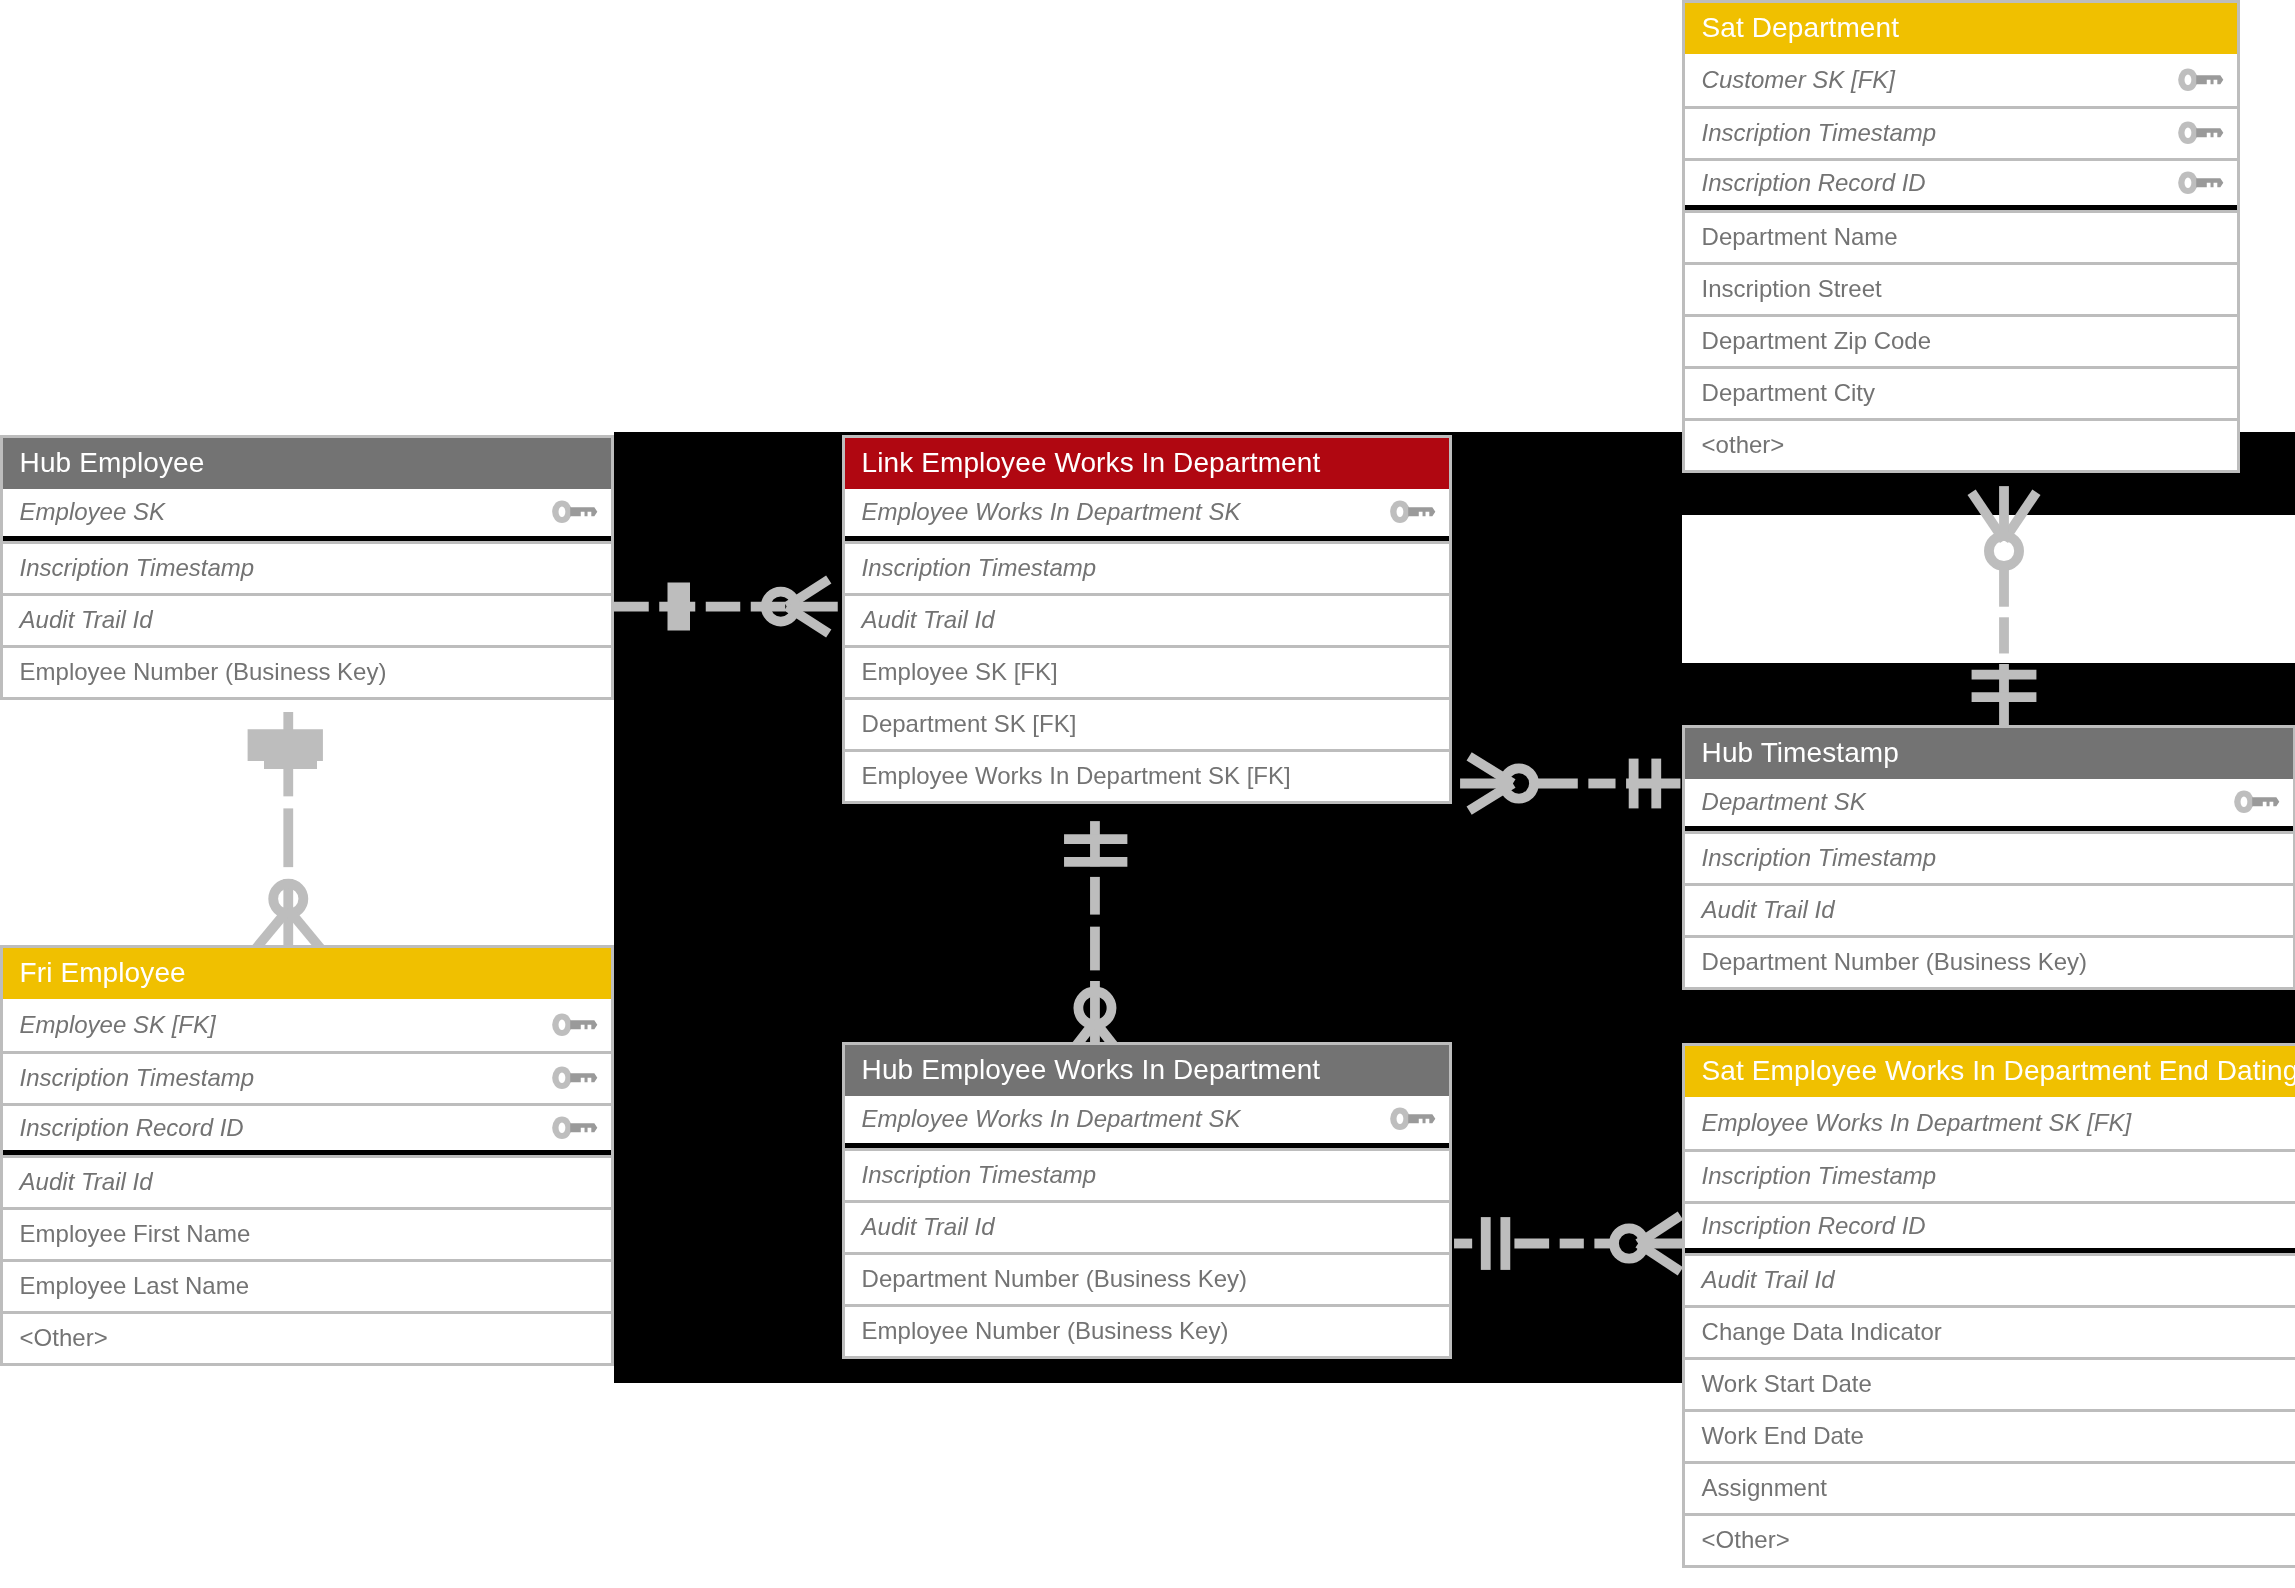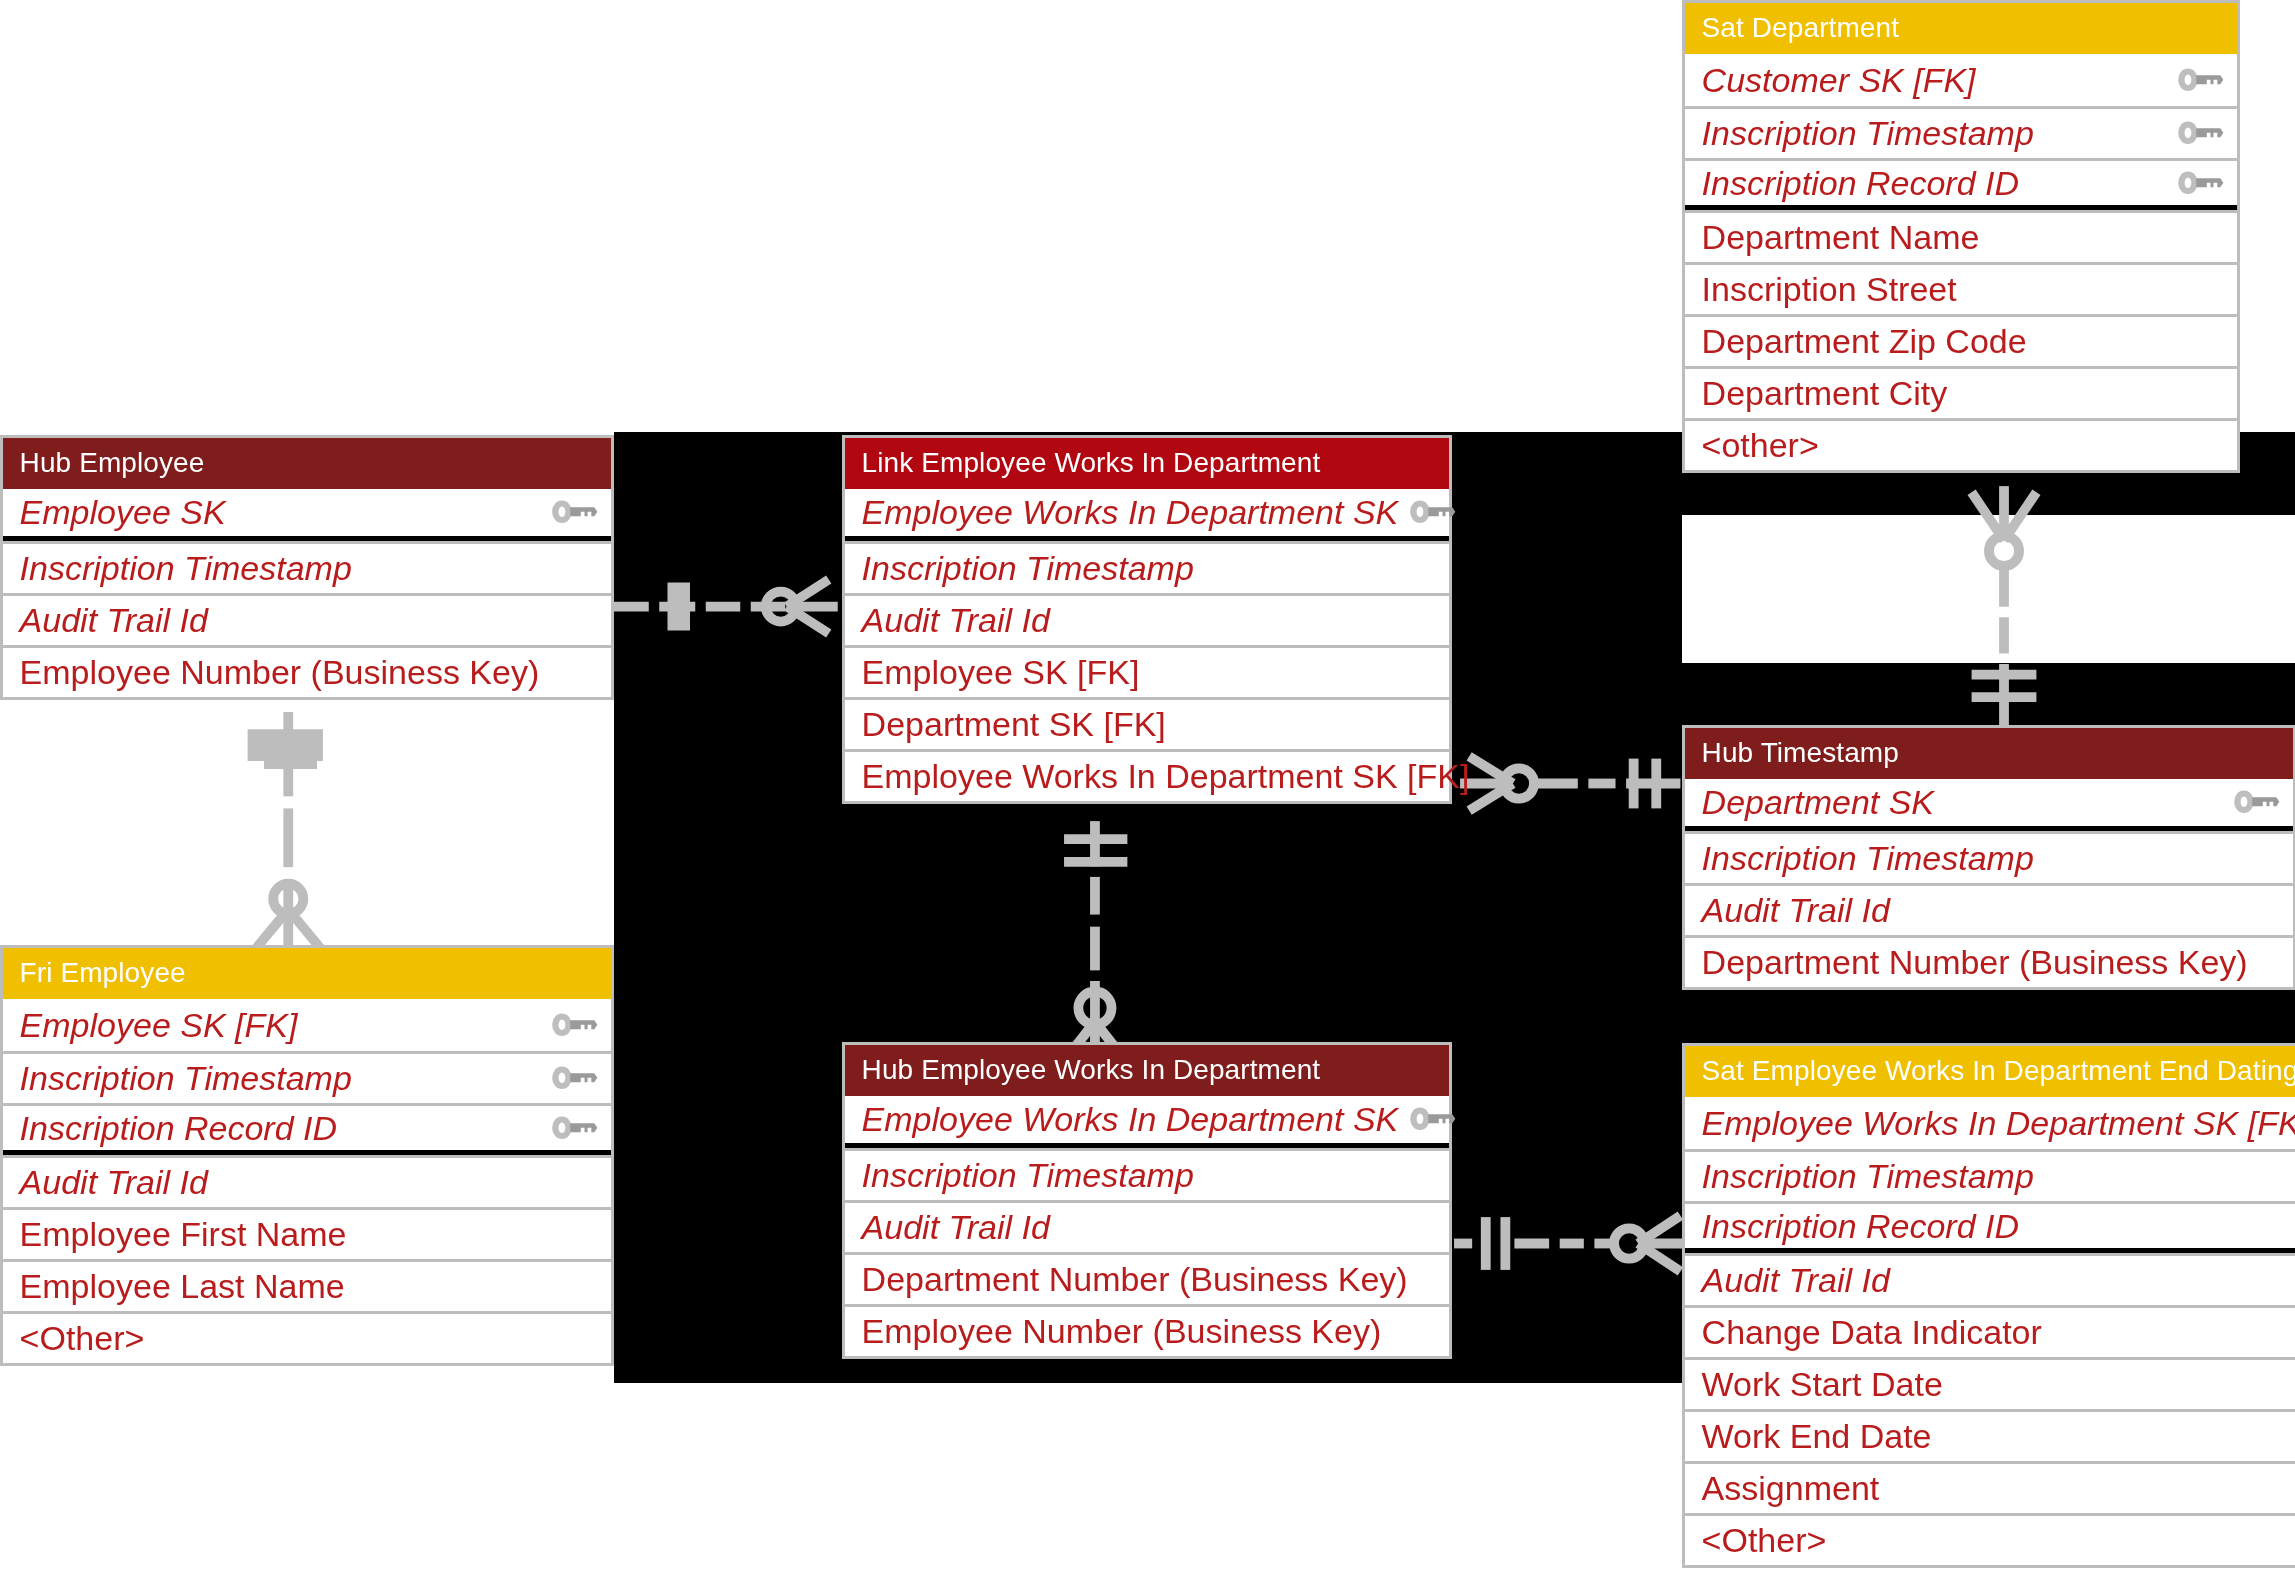--- a/index.html
+++ b/index.html
@@ -21,42 +21,42 @@
   }
   .entity-header{
     color:#ffffff;
     font-size:28px;
     line-height:1;
     padding:10.5px 13.6px 12px 16.6px;
     box-sizing:border-box;
     white-space:nowrap;
     letter-spacing:0.1px;
   }
-  .hdr-hub{background:#7f1d1d;}
+  .hdr-hub{background:#737373;}
   .hdr-link{background:#b00711;}
   .hdr-sat{background:#f0c000;}
 
   .attr-list{display:block;}
 
   .attr{
     position:relative;
     display:flex;
     align-items:center;
     min-height:52px;
     box-sizing:border-box;
     padding:0 12px 0 16.6px;
     border-top:3px solid #bdbdbd;
     background:#ffffff;
   }
   .attr:first-child{border-top:none;}
   .attr.pk-sep{border-bottom:5.3px solid #000000;}
 
   .attr-label{
-    font-size:34px;
-    color:#b91c1c;
+    font-size:24px;
+    color:#737373;
     line-height:1;
     white-space:nowrap;
     flex:0 1 auto;
   }
   .attr.key .attr-label{font-style:italic;}
 
   .key-icon{
     margin-left:auto;
     padding-left:12px;
     flex:0 0 auto;

